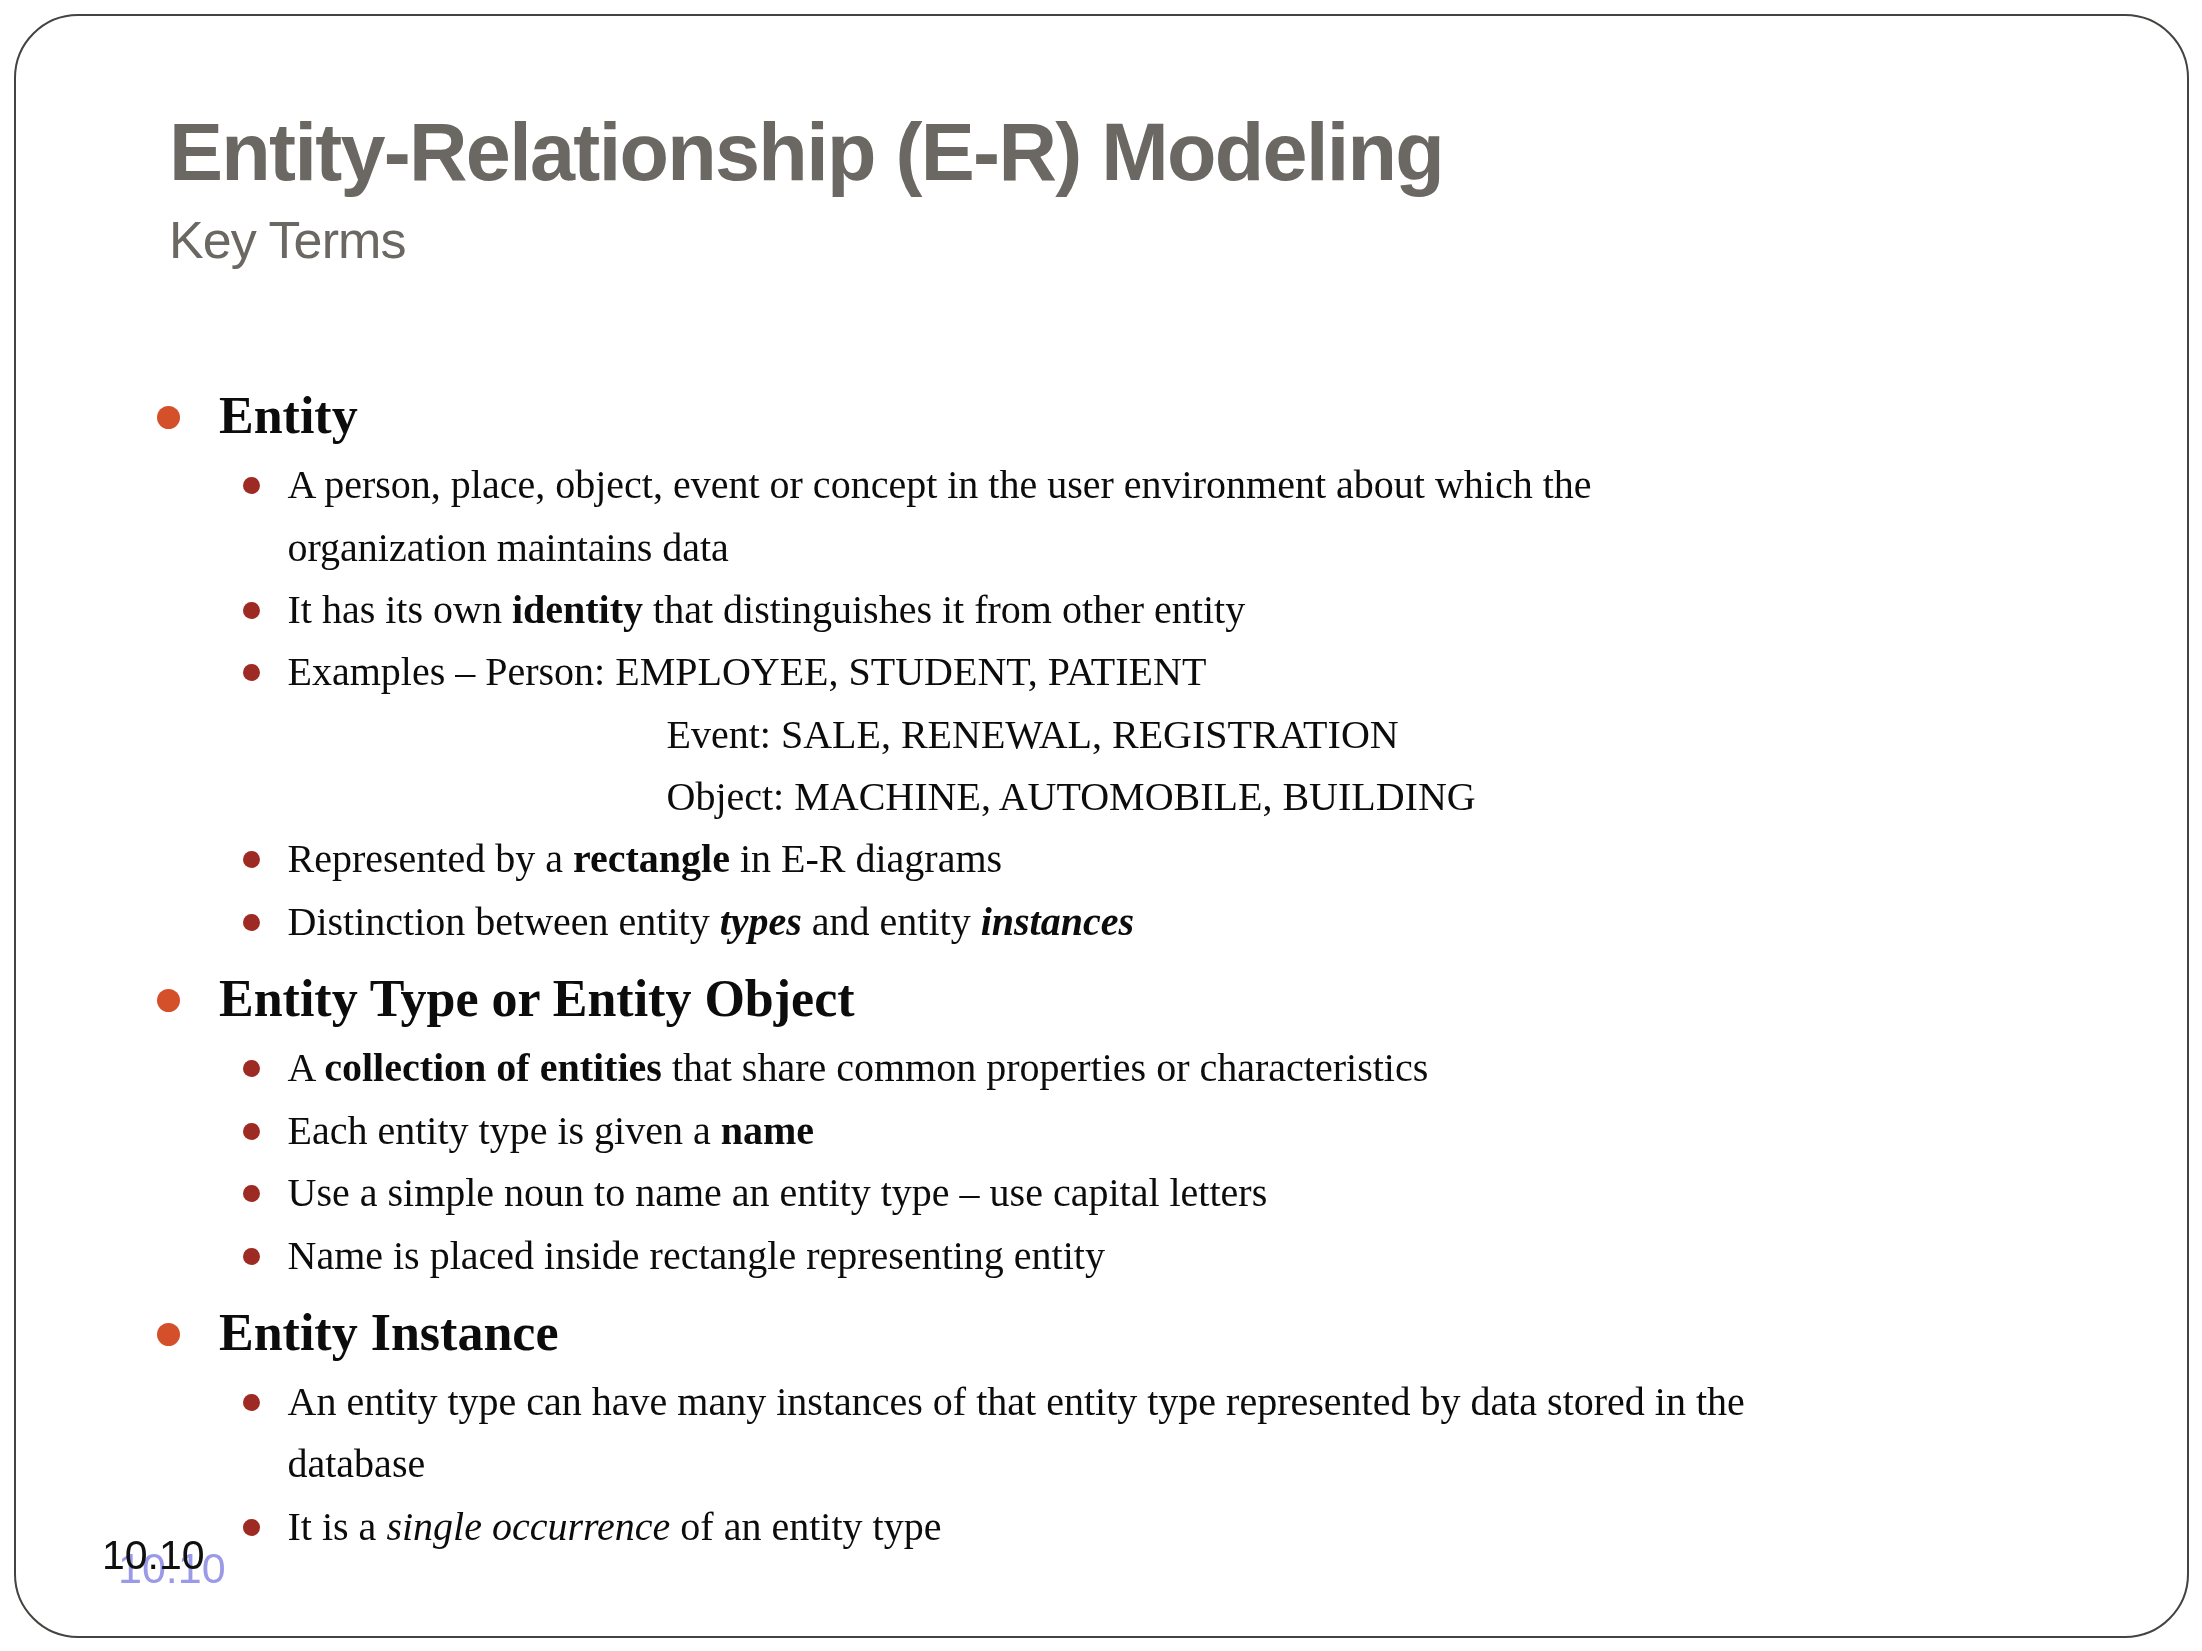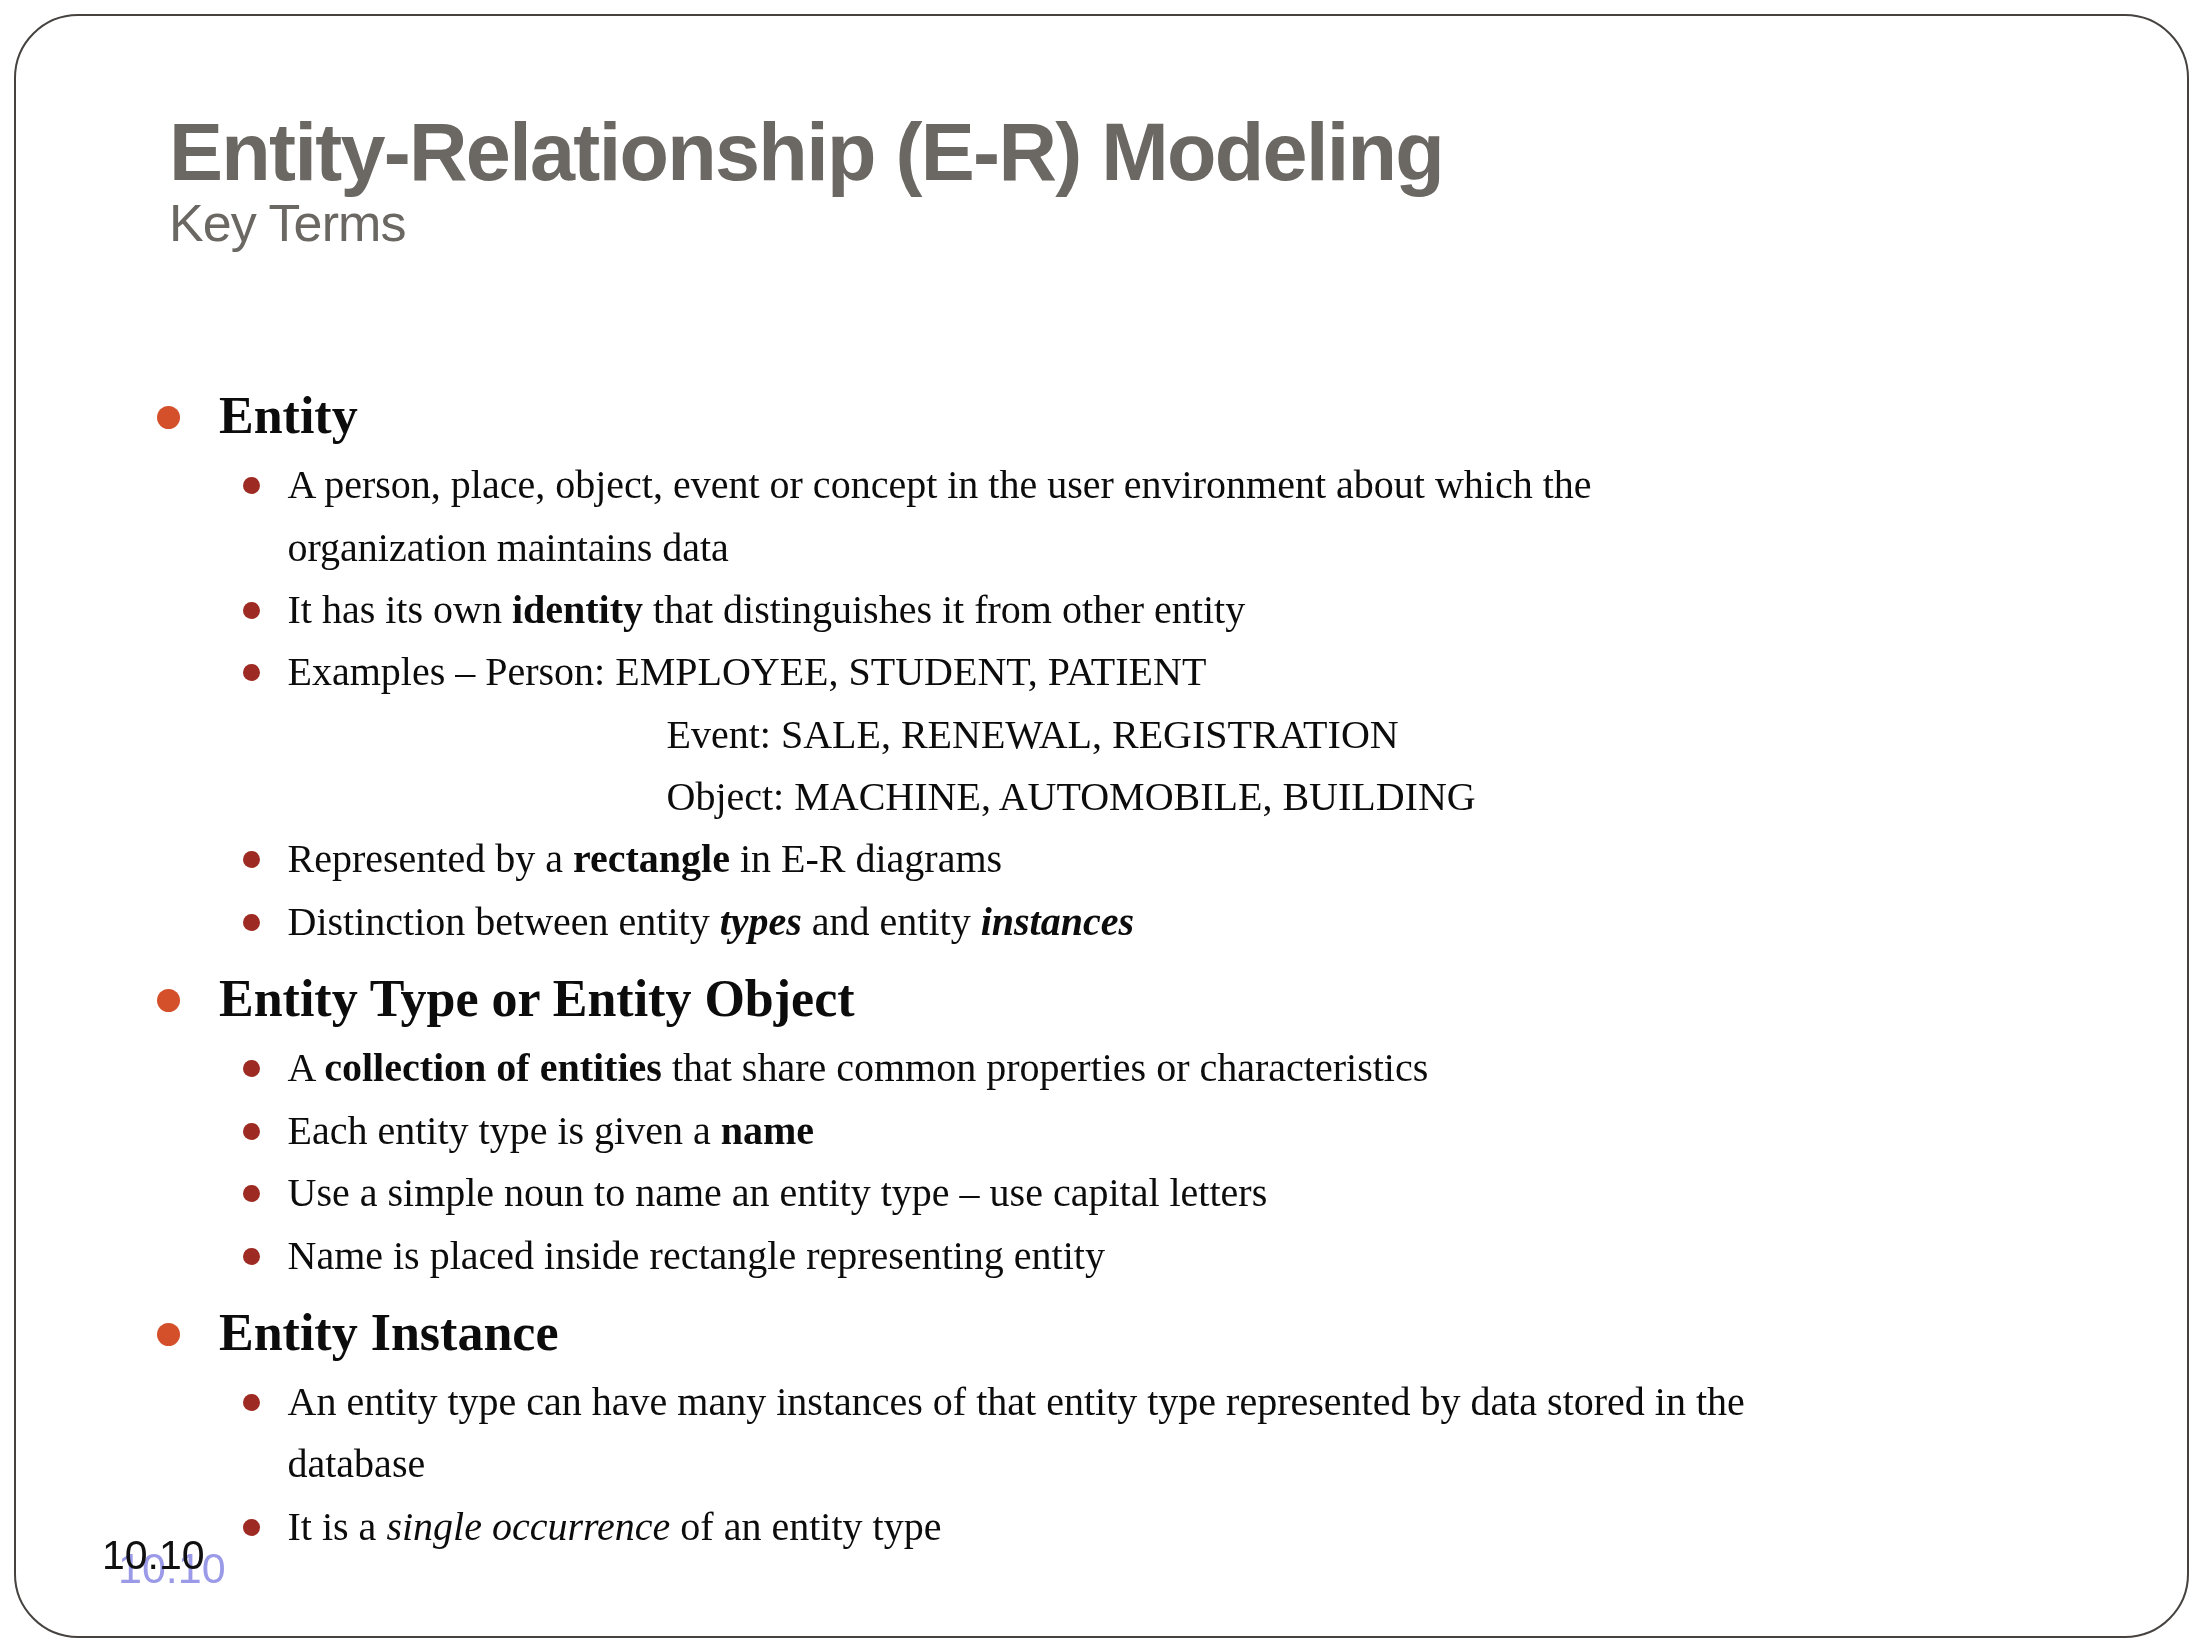--- a/index.html
+++ b/index.html
@@ -38,21 +38,21 @@
     color: var(--title-gray, #6b6762);
     white-space: nowrap;
   }
   .subtitle {
     font-family: "Liberation Sans", "DejaVu Sans", sans-serif;
     font-weight: 400;
     font-size: 52px;
     line-height: 1.1;
     letter-spacing: -0.9px;
     color: var(--title-gray, #6b6762);
-    margin-top: 0;
+    margin-top: 17px;
     white-space: nowrap;
   }
   .content {
     position: absolute;
     left: 0;
     top: 370px;
     right: 86px;
   }
   .item {
     display: flex;

